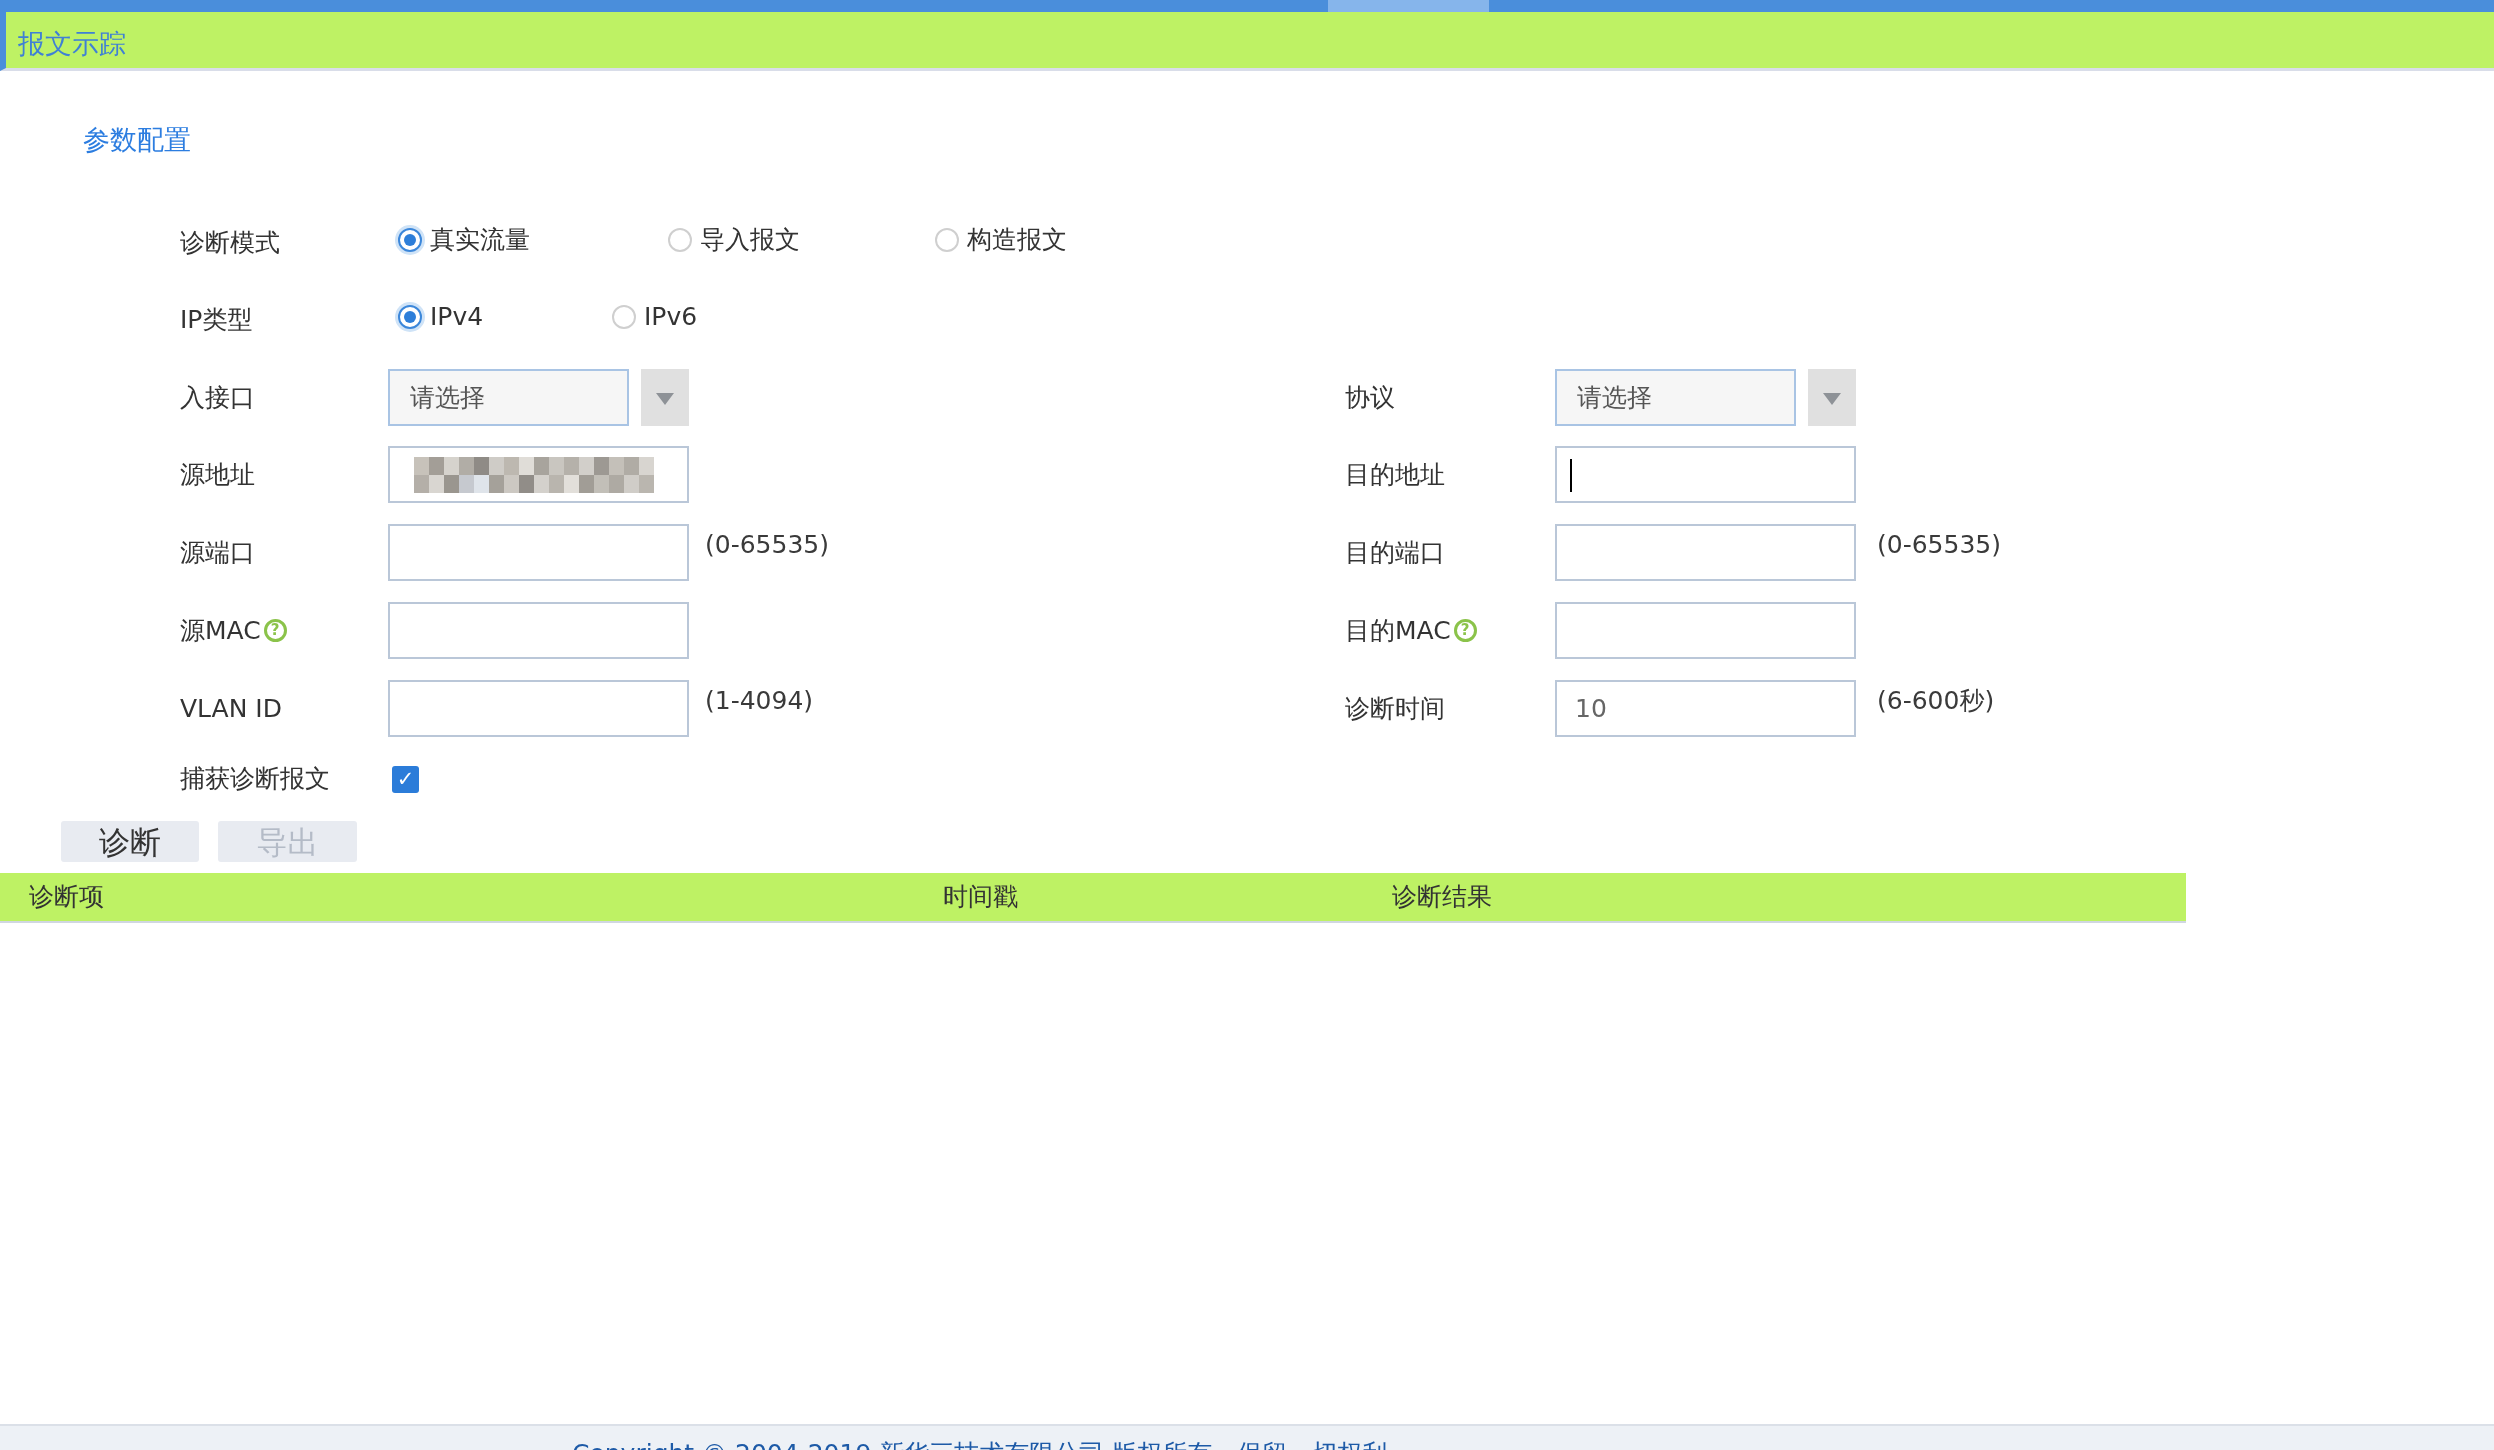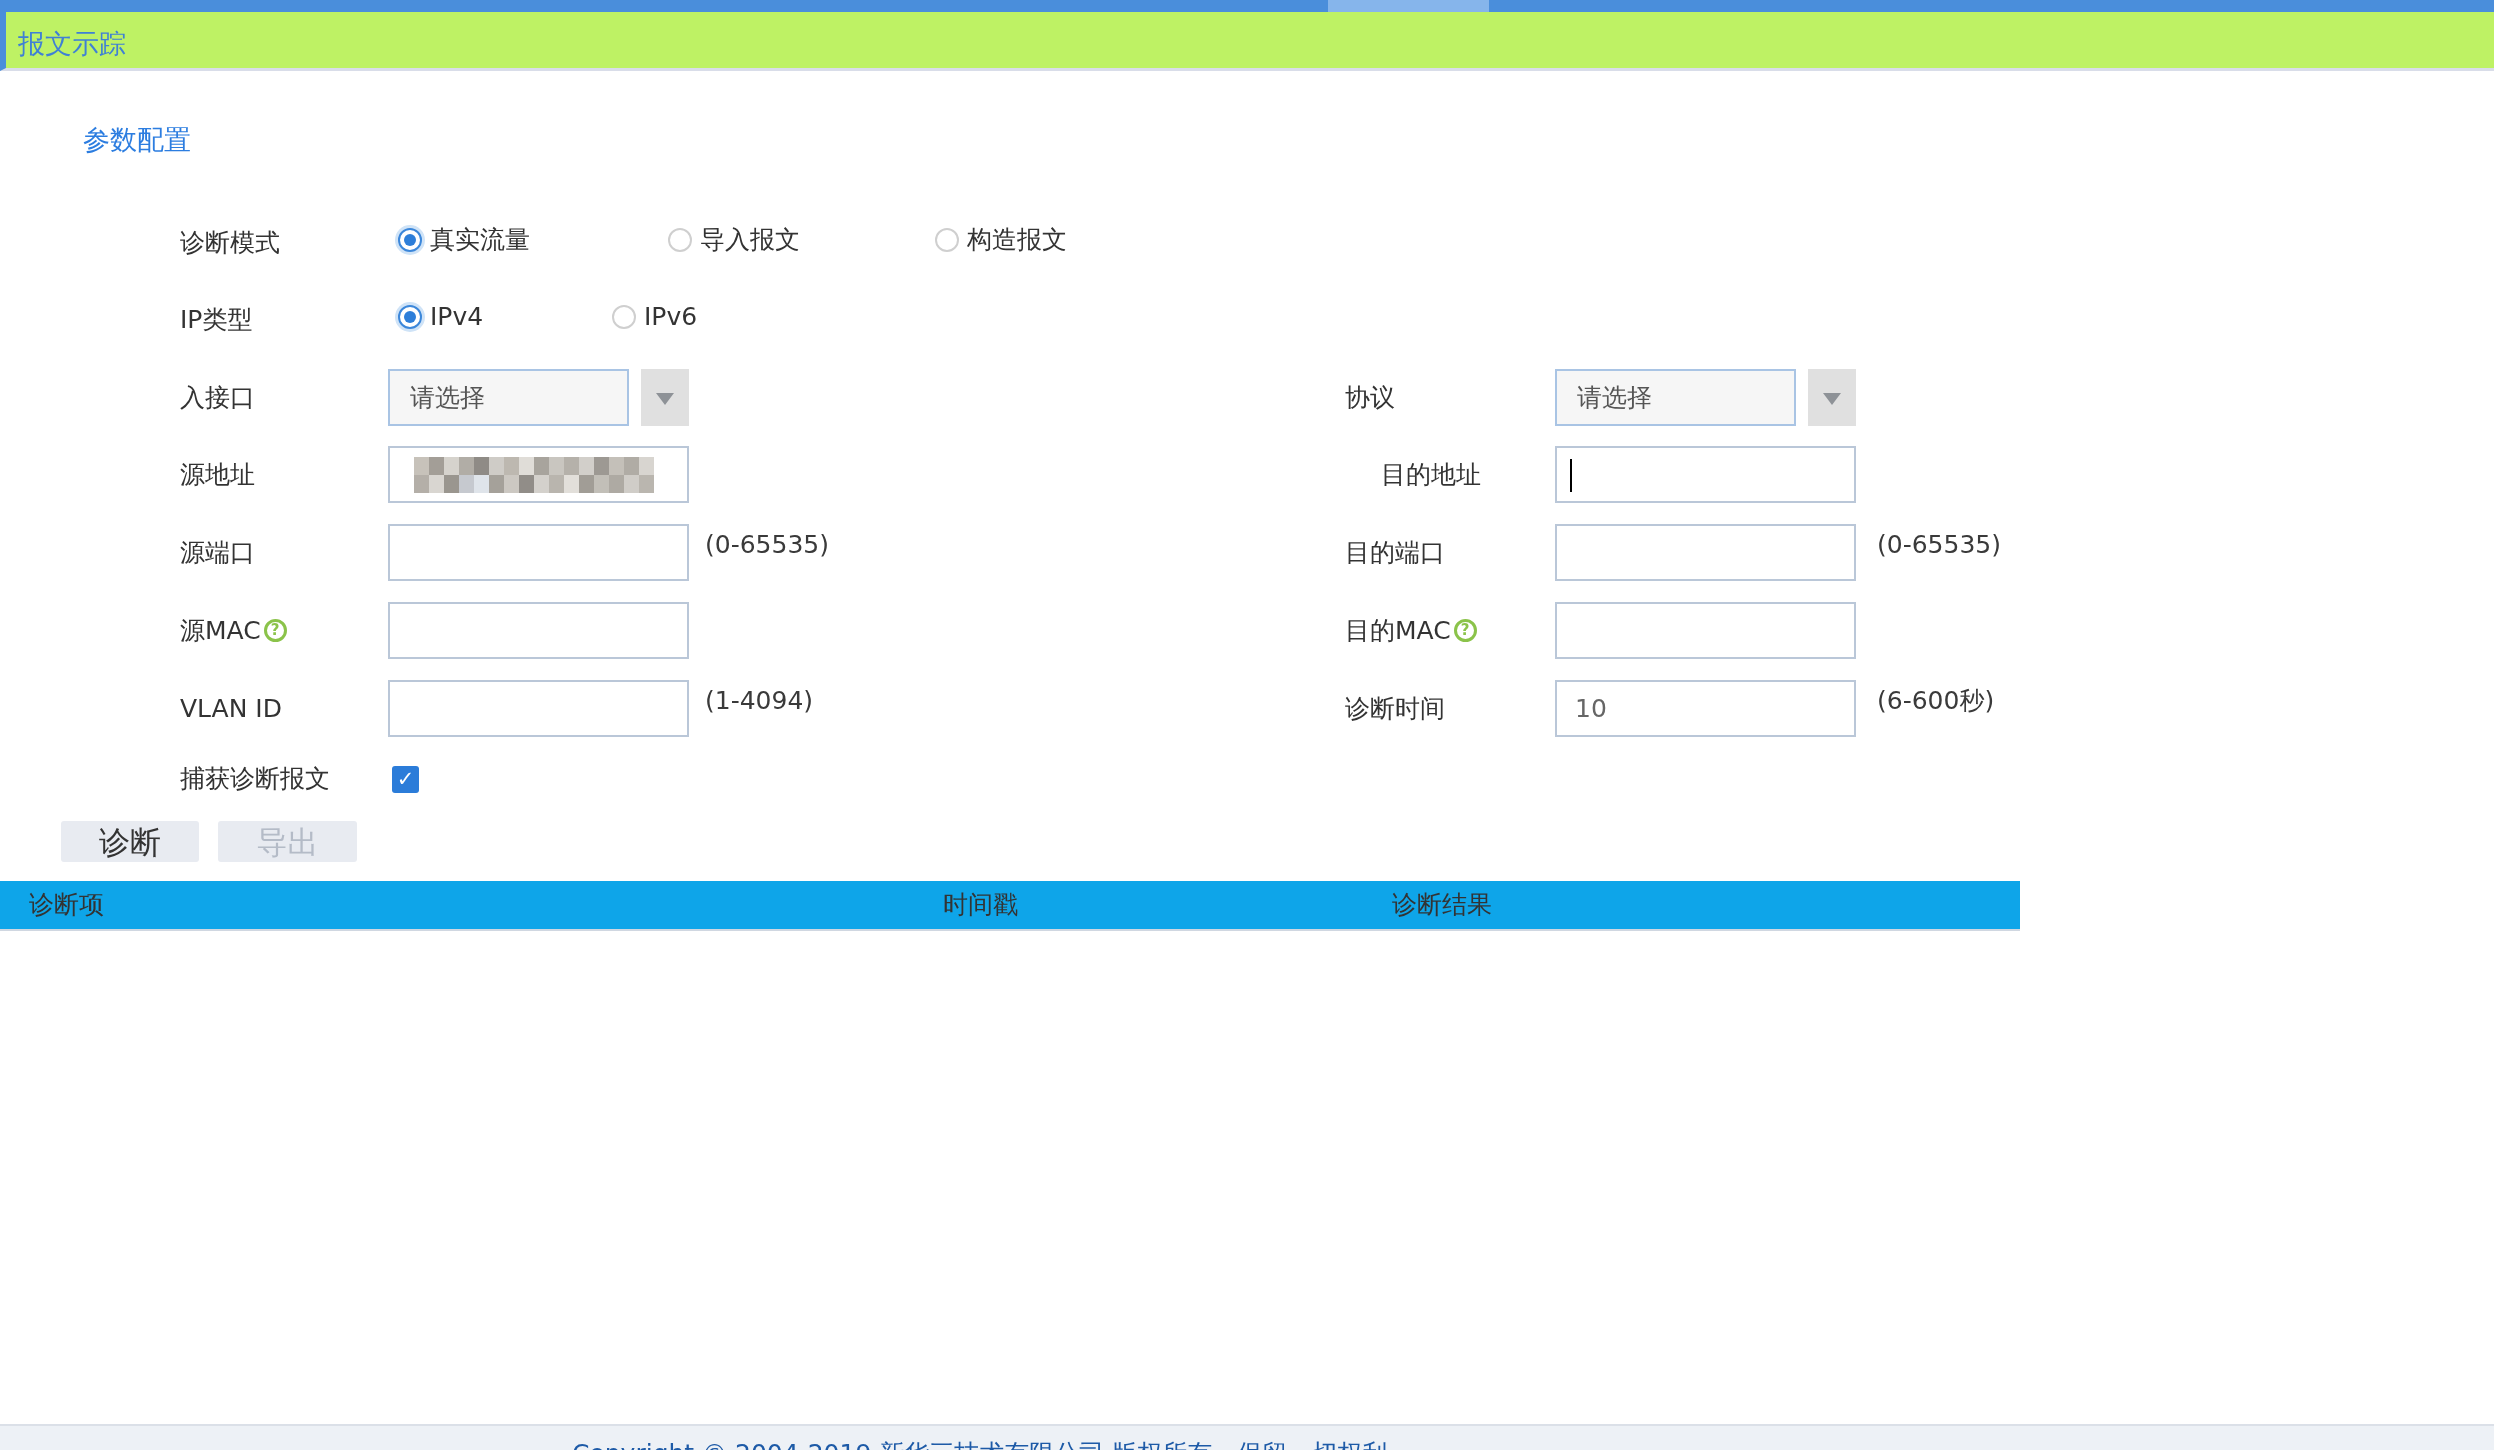--- a/index.html
+++ b/index.html
@@ -56,22 +56,22 @@
     background-image:
       linear-gradient(90deg,#c7c2ba 0,#c7c2ba 15px,#a39e97 15px,#a39e97 30px,#d6d3cd 30px,#d6d3cd 45px,#b1ada6 45px,#b1ada6 60px,#8f8b86 60px,#8f8b86 75px,#cfccc7 75px,#cfccc7 90px,#bdb8b0 90px,#bdb8b0 105px,#e0ddd8 105px,#e0ddd8 120px,#a8a49d 120px,#a8a49d 135px,#c9c6c0 135px,#c9c6c0 150px,#b5b1aa 150px,#b5b1aa 165px,#d2cfca 165px,#d2cfca 180px,#9d9993 180px,#9d9993 195px,#c4c0b9 195px,#c4c0b9 210px,#b0aca5 210px,#b0aca5 225px,#d8d5d0 225px,#d8d5d0 240px),
       linear-gradient(90deg,#b4afa8 0,#b4afa8 15px,#d9d6d1 15px,#d9d6d1 30px,#9a968f 30px,#9a968f 45px,#c6c9cf 45px,#c6c9cf 60px,#dfe4ea 60px,#dfe4ea 75px,#a5a19a 75px,#a5a19a 90px,#ccc8c2 90px,#ccc8c2 105px,#918d88 105px,#918d88 120px,#d4d1cc 120px,#d4d1cc 135px,#b9b5ae 135px,#b9b5ae 150px,#e2dfda 150px,#e2dfda 165px,#a19d96 165px,#a19d96 180px,#c2bfb8 180px,#c2bfb8 195px,#aeaaa3 195px,#aeaaa3 210px,#d0cdc8 210px,#d0cdc8 225px,#bab6af 225px,#bab6af 240px);}
   .caret{position:absolute;left:13px;top:11px;width:2px;height:33px;background:#000;}
 
   .btn{position:absolute;top:821px;height:41px;background:#e8ebf1;border:none;border-radius:3px;
        font-size:31px;color:#333;text-align:center;line-height:41px;cursor:pointer;
        font-family:"DejaVu Sans","Liberation Sans",sans-serif;}
   .btn.disabled{color:#b4bbc7;cursor:default;}
 
-  .thead{position:absolute;left:0;top:873px;width:2020px;height:50px;background:#0ea5e9;
-         border-bottom:2px solid #d0d7e1;box-sizing:border-box;margin-top:8px;}
+  .thead{position:absolute;left:0;top:873px;width:2186px;height:50px;background:#bef264;
+         border-bottom:2px solid #d0d7e1;box-sizing:border-box;}
   .th{position:absolute;top:0;height:48px;line-height:48px;font-size:25px;color:#333;white-space:nowrap;}
 
   .footer{position:absolute;left:0;top:1424px;width:2494px;height:40px;background:#edf1f6;
           border-top:2px solid #dbe0e8;box-sizing:border-box;}
   .footer .copy{position:absolute;left:572px;top:11px;font-size:25px;color:#1d5aa7;white-space:nowrap;}
 </style>
 </head>
 <body>
 
 <div class="screen">
@@ -112,21 +112,21 @@
   <div class="label ctl-label" style="left:1345px;top:369px;">协议</div>
   <div class="select" style="left:1555px;top:369px;">
     <div class="face">请选择</div>
     <div class="arrow"></div>
   </div>
 
   <div class="label ctl-label" style="left:180px;top:446px;">源地址</div>
   <div class="inputwrap" style="left:388px;top:446px;">
     <div class="mosaic"></div>
   </div>
-  <div class="label ctl-label" style="left:1345px;top:446px;margin-left:36px;">目的地址</div>
+  <div class="label ctl-label" style="left:1345px;top:446px;">目的地址</div>
   <div class="inputwrap" style="left:1555px;top:446px;">
     <div class="caret"></div>
   </div>
 
   <div class="label ctl-label" style="left:180px;top:524px;">源端口</div>
   <input class="input" style="left: 388px; top: 524px;">
   <div class="hint" style="left:705px;top:516px;">(0-65535)</div>
   <div class="label ctl-label" style="left:1345px;top:524px;">目的端口</div>
   <input class="input" style="left: 1555px; top: 524px;">
   <div class="hint" style="left:1877px;top:516px;">(0-65535)</div>

